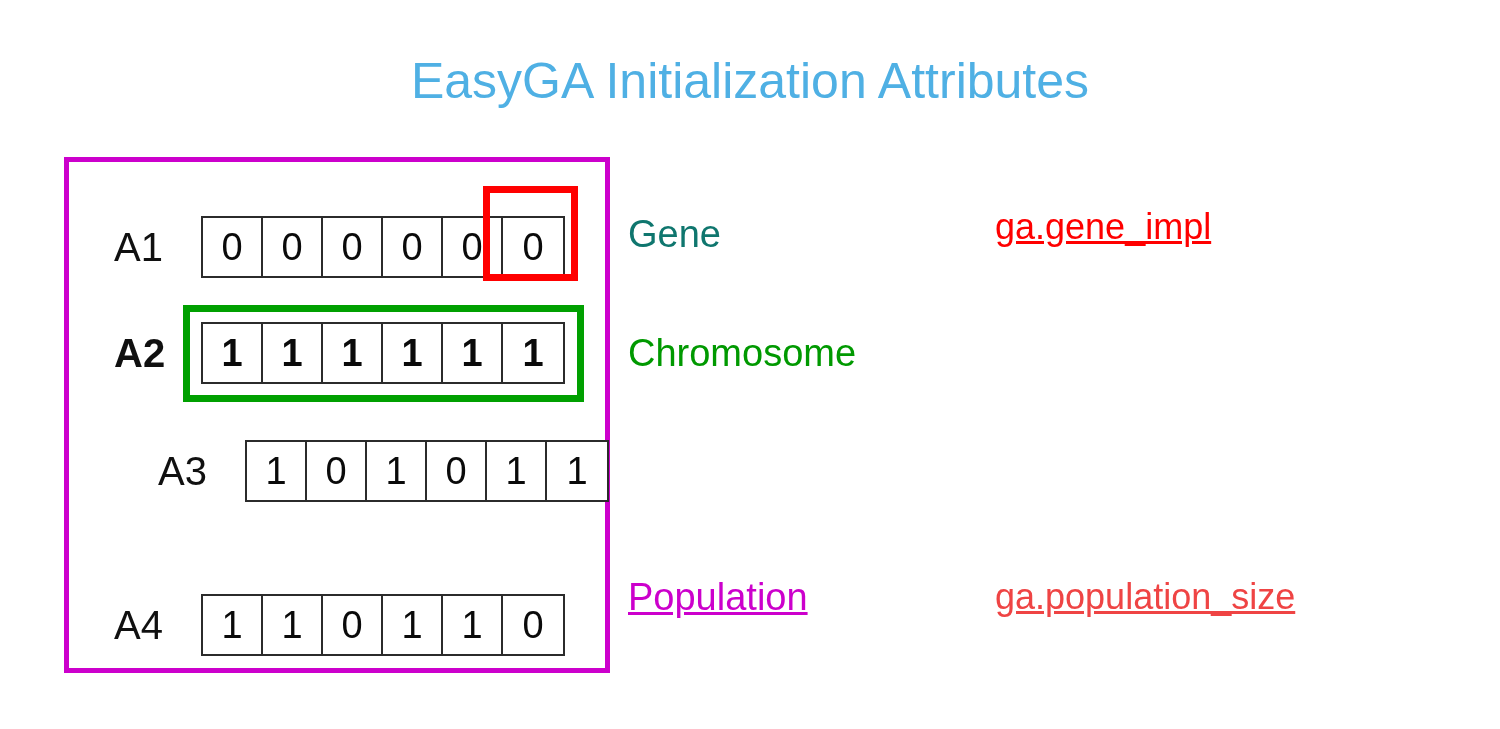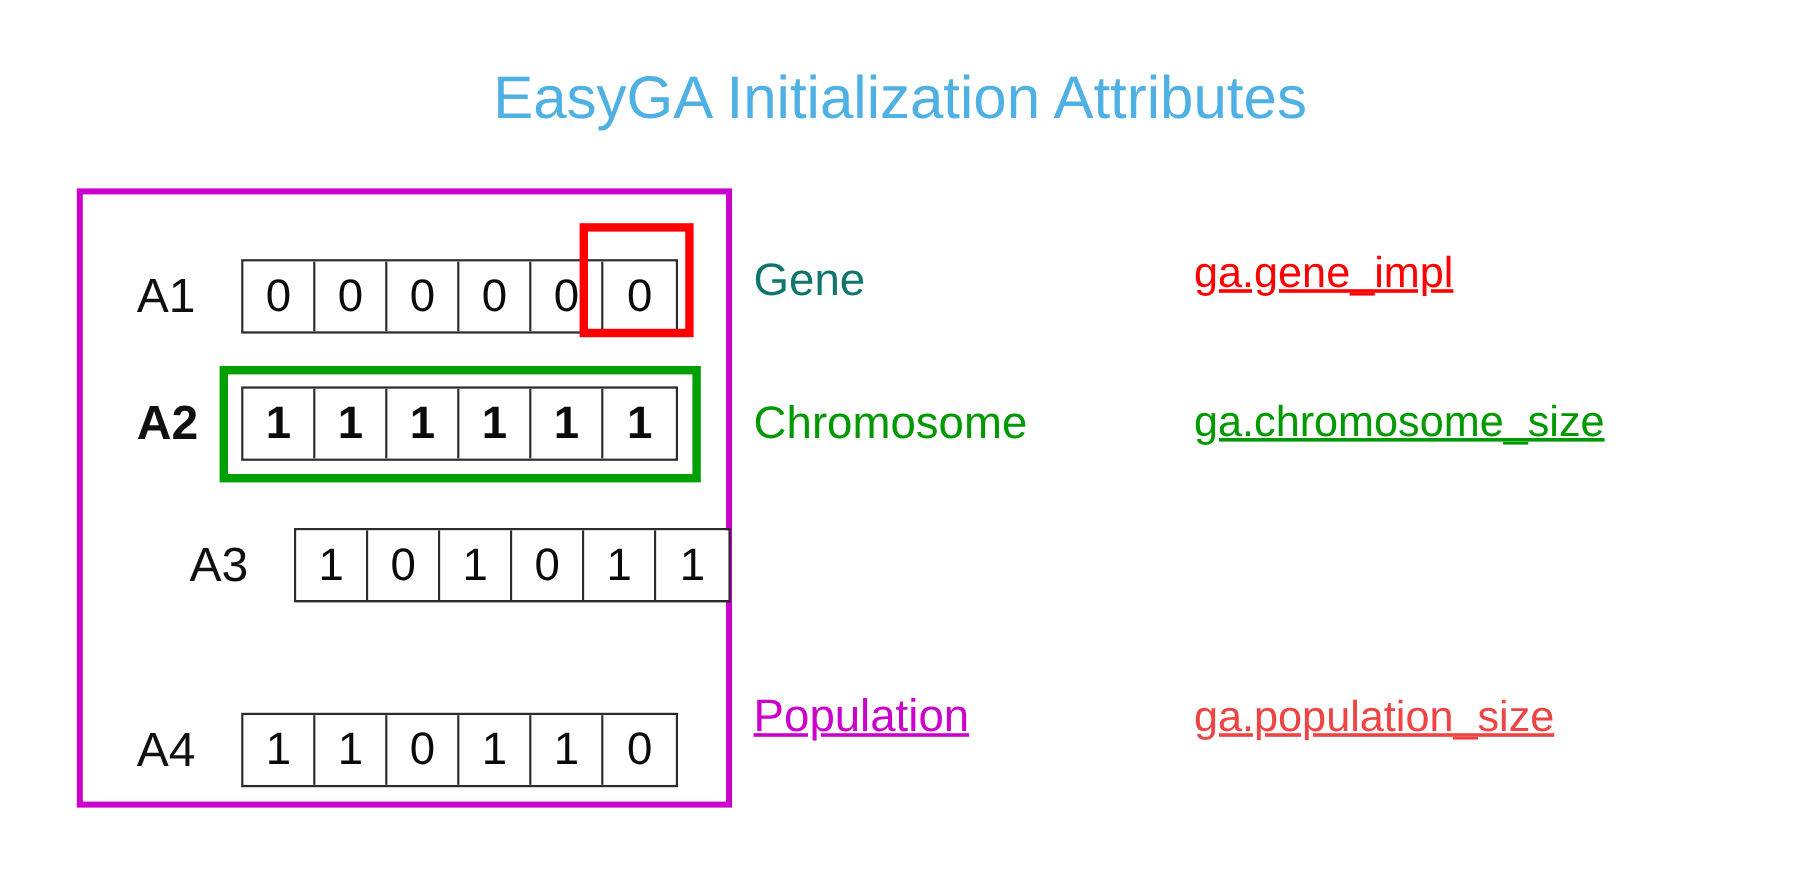--- a/index.html
+++ b/index.html
@@ -198,18 +198,17 @@
 
 <div class="legend-label" id="legend-gene">Gene</div>
 <div class="legend-label" id="legend-chromosome">Chromosome</div>
 <div class="legend-label" id="legend-population">Population</div>
 
 <div class="code-label" id="code-gene">
   <span class="code-line">ga.gene_impl</span>
 </div>
 
 <div class="code-label" id="code-chromosome">
-  <span class="code-line">ga.chromosome_size</span>
 </div>
 
 <div class="code-label" id="code-population">
   <span class="code-line">ga.population_size</span>
 </div>
 
 </body></html>

